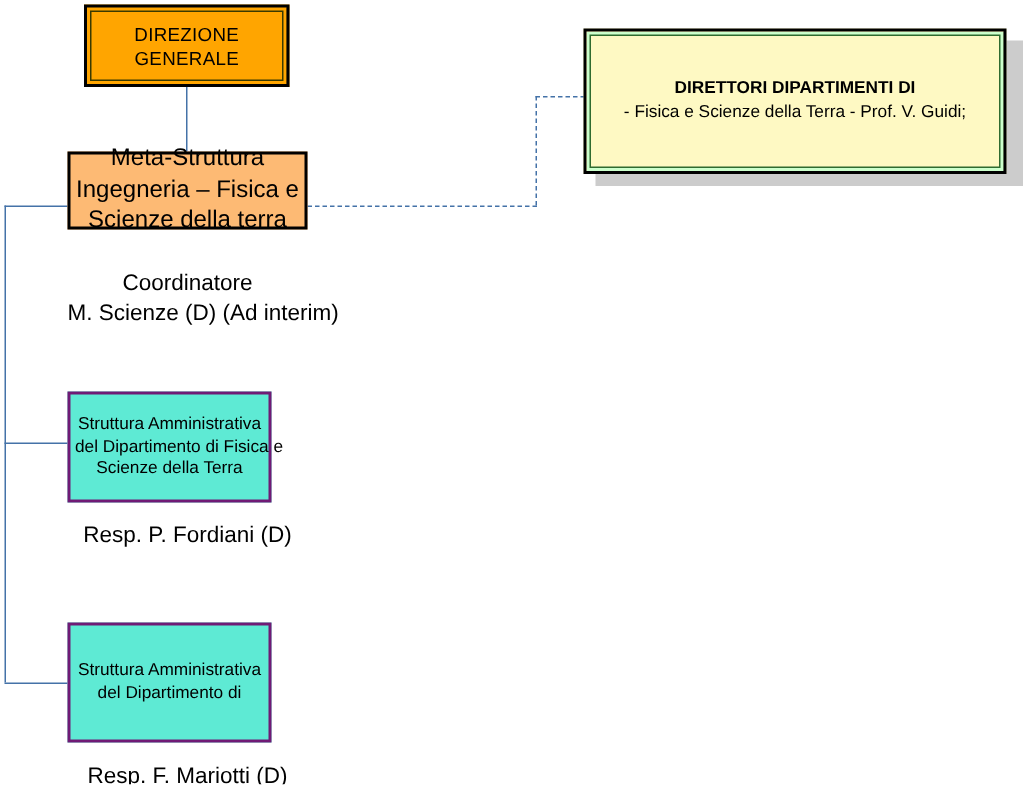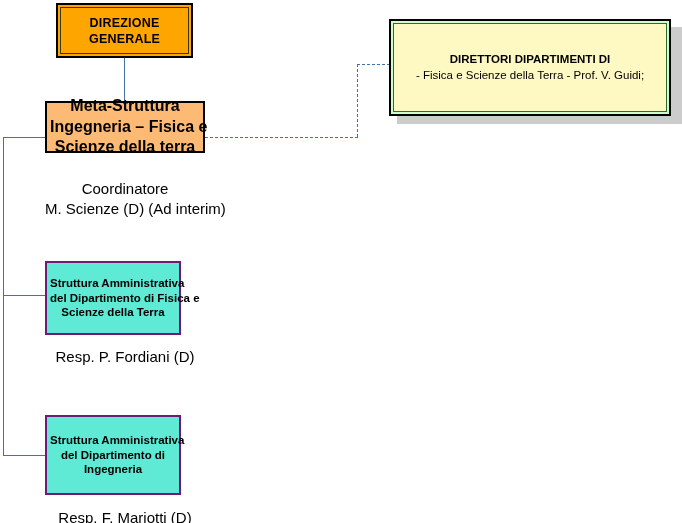--- a/index.html
+++ b/index.html
@@ -20,21 +20,21 @@
 
   
   .node {
     position: absolute;
     box-sizing: border-box;
     display: flex;
     align-items: center;
     justify-content: center;
     text-align: center;
     color: #000000;
-    font-weight: bold;
+    font-weight: normal;
     line-height: 1.28;
     z-index: 3;
   }
   .node .lines {
     width: 100%;
     padding: 0 3px;
     box-sizing: border-box;
   }
   .node .lines > div { white-space: nowrap; }
 
@@ -191,18 +191,17 @@
       <div>del Dipartimento di Fisica e</div>
       <div>Scienze della Terra</div>
     </div>
   </div>
   <div class="caption caption-fisica">Resp. P. Fordiani (D)</div>
 
   <div class="node node-green node-amm-ing">
     <div class="lines">
       <div>Struttura Amministrativa</div>
       <div>del Dipartimento di</div>
-      <div>Ingegneria</div>
     </div>
   </div>
   <div class="caption caption-ing">Resp. F. Mariotti (D)</div>
 
 </div>
 
 </body></html>

